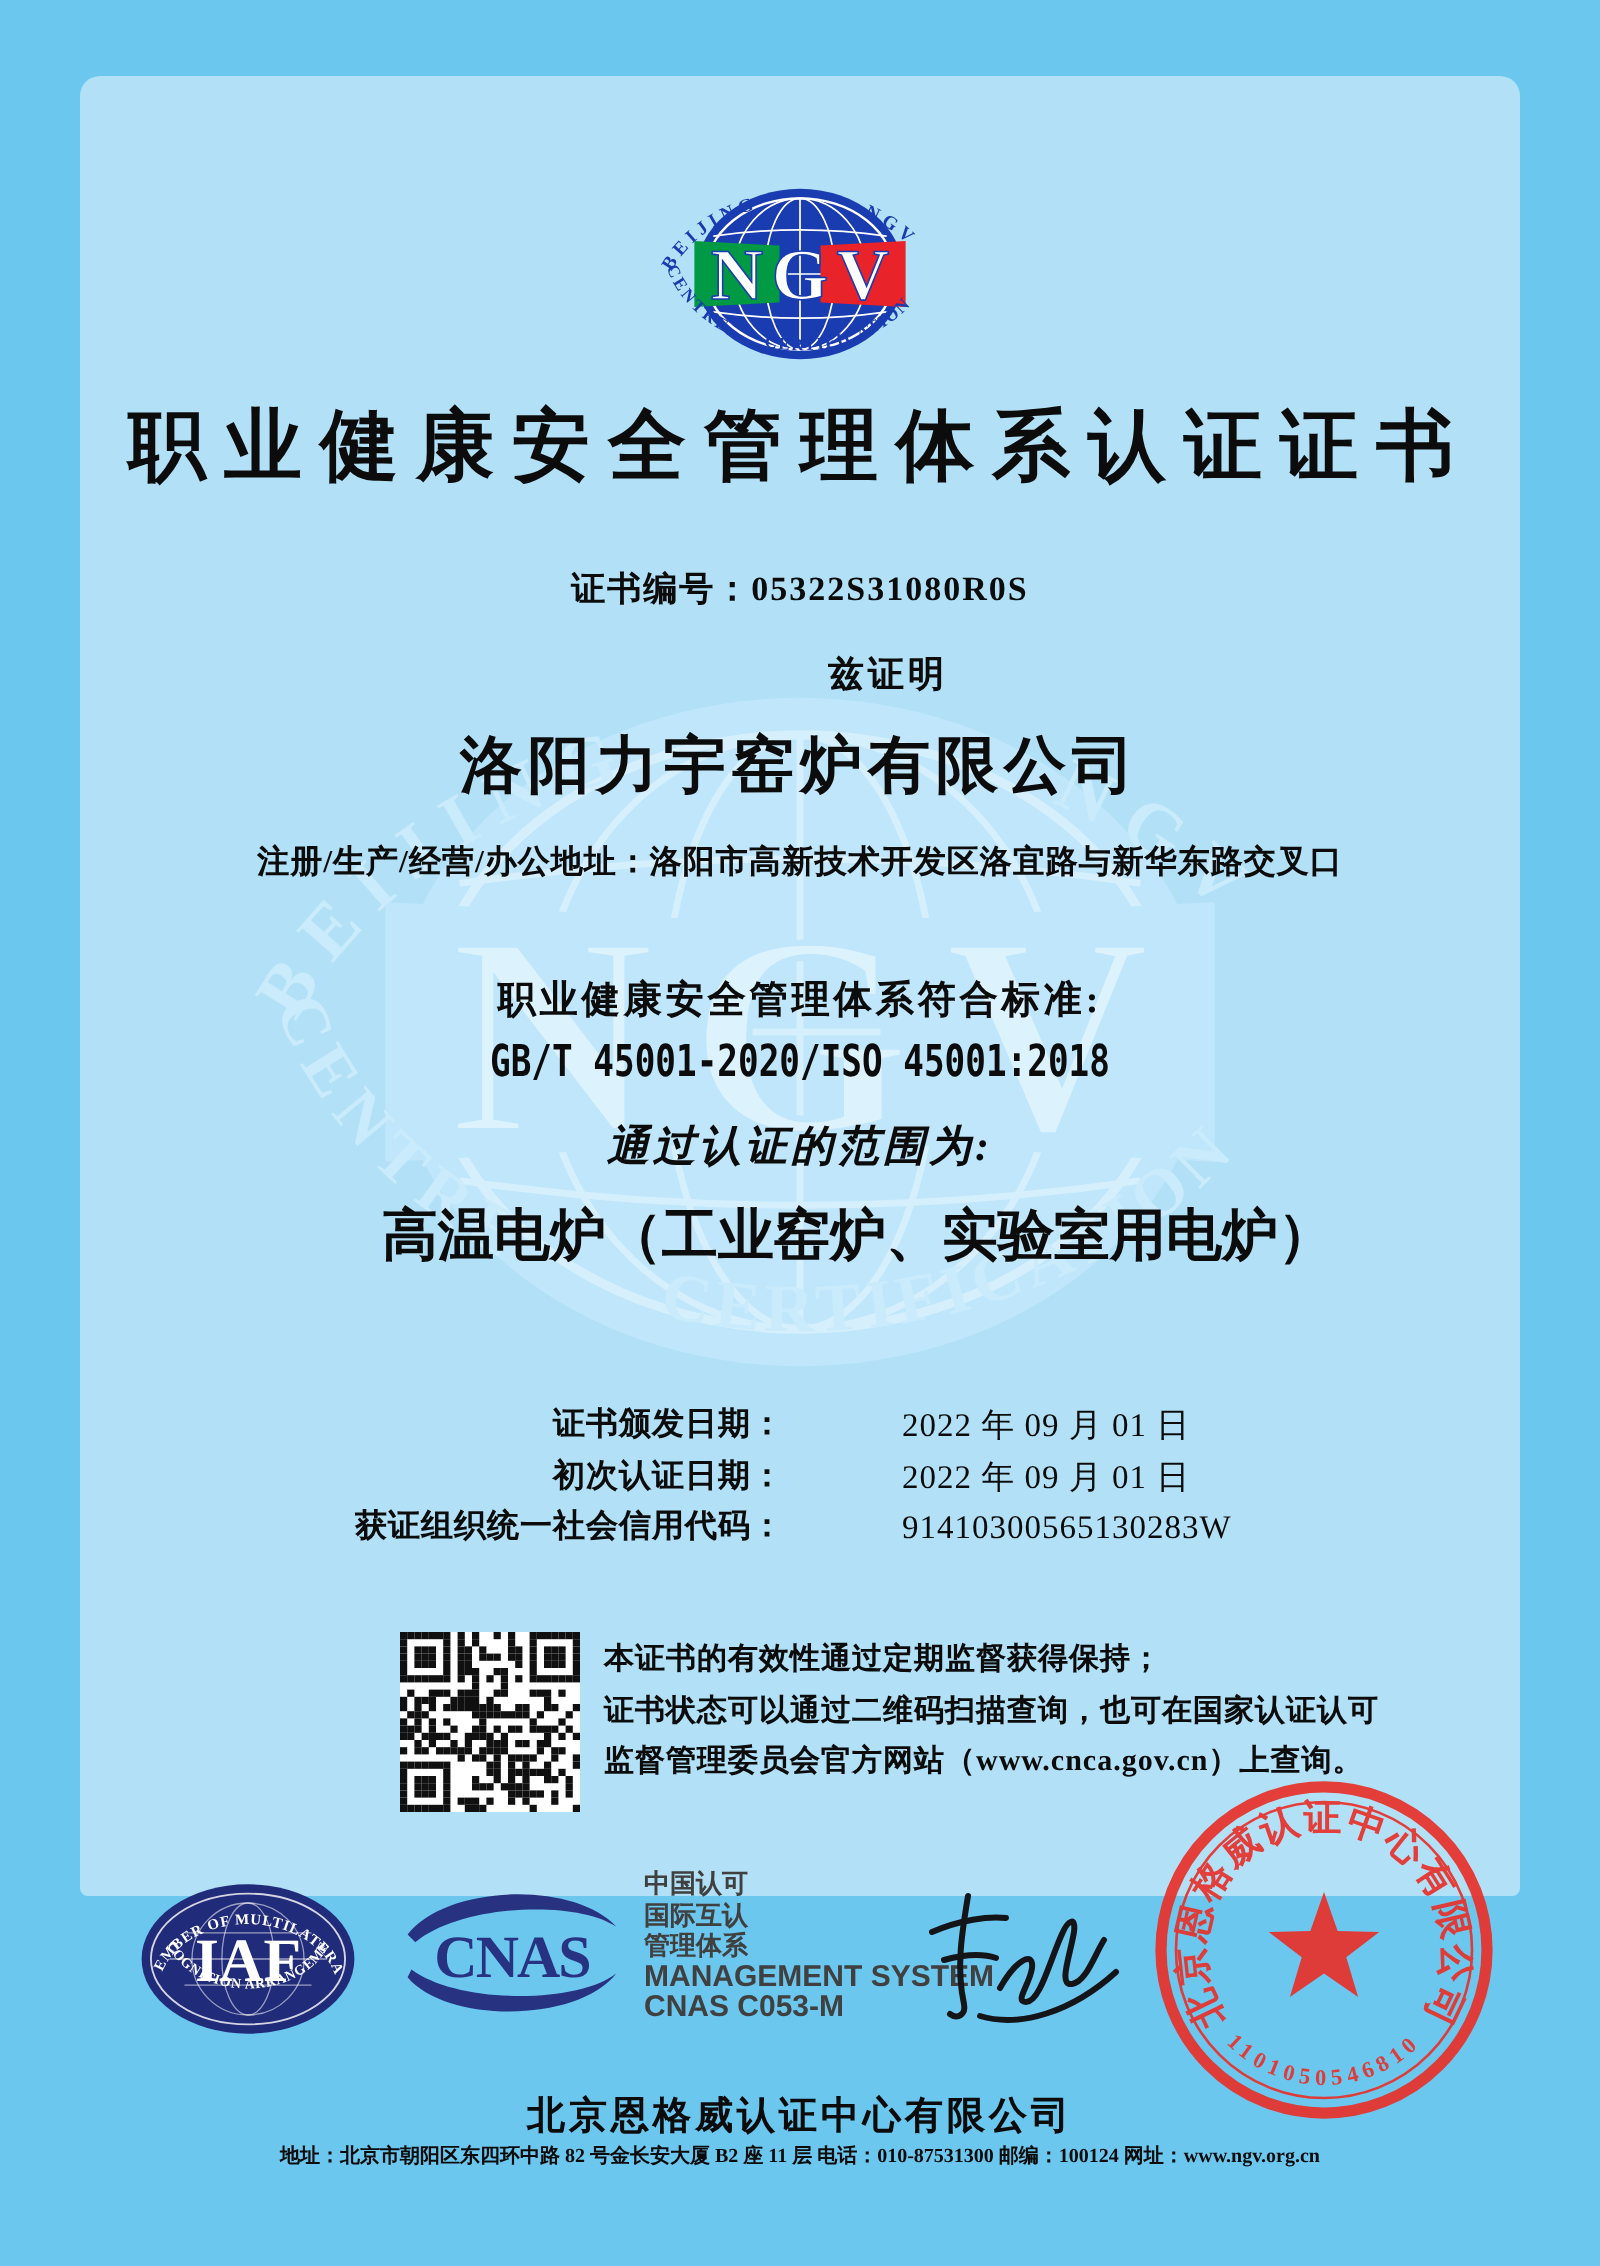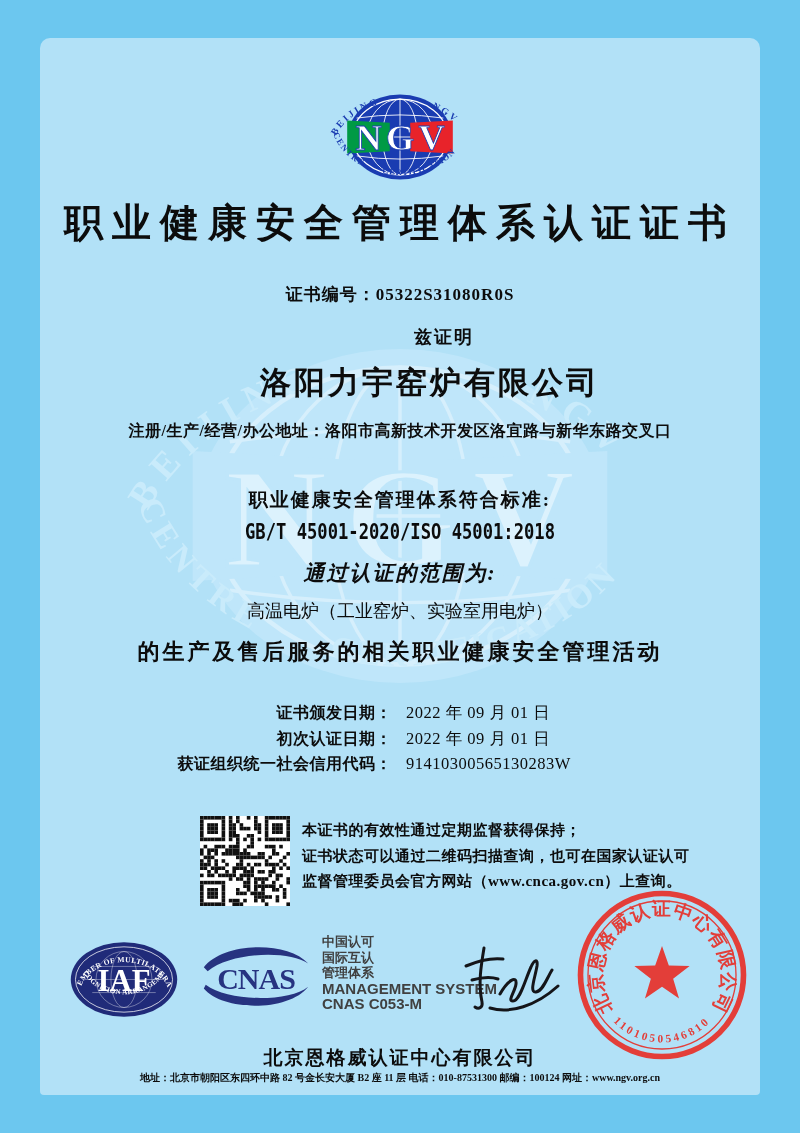--- a/index.html
+++ b/index.html
@@ -3,41 +3,41 @@
 <meta charset="utf-8">
 <style>
   html,body{margin:0;padding:0;}
   body{
     width:800px;height:1133px;position:relative;overflow:hidden;
     background:#6cc7ef;
     font-family:"Liberation Serif","DejaVu Serif",serif;
     color:#0c0c0c;
   }
   .page{
-    position:absolute;left:40px;top:38px;width:720px;height:1057px;
+    position:absolute;left:40px;top:38px;width:720px;height:910px;
     background:#b2e1f7;border-radius:10px 10px 4px 4px;
   }
   .abs{position:absolute;}
   .ctr{left:0;width:720px;text-align:center;}
   .wm{pointer-events:none;}
 
   .title{font-size:39px;font-weight:bold;letter-spacing:9px;white-space:nowrap;}
   .certno{font-size:17px;font-weight:bold;letter-spacing:1px;}
   .certify{font-size:18px;font-weight:bold;letter-spacing:2px;margin-left:44px;}
-  .company{font-size:31px;font-weight:bold;letter-spacing:3px;padding-left:30px;}
+  .company{font-size:31px;font-weight:bold;letter-spacing:3px;}
   .addr{font-size:16px;font-weight:bold;letter-spacing:0.5px;white-space:nowrap;}
   .stdhead{font-size:19px;font-weight:bold;letter-spacing:2px;}
   .stdcode{font-size:22px;font-weight:bold;font-family:"DejaVu Sans Mono",monospace;
            transform:scaleX(.78);transform-origin:center;white-space:nowrap;}
   .scopeintro{font-size:21px;font-weight:bold;letter-spacing:2px;font-style:italic;}
-  .scope1{font-size:18px;font-weight:normal;letter-spacing:0px;}
+  .scope1{font-size:28px;font-weight:bold;letter-spacing:0px;padding-left:29px;}
   .scope2{font-size:22px;font-weight:bold;letter-spacing:3px;}
 
   .dates{left:0;top:662px;width:720px;}
-  .drow{display:flex;line-height:25.5px;}
+  .drow{display:flex;line-height:25.5px;gap:45px;}
   .dlabel{width:352px;text-align:right;font-size:16px;font-weight:bold;letter-spacing:0.5px;}
   .dvalue{margin-left:14px;font-size:16.5px;letter-spacing:0.5px;}
 
   .qrnote{left:262px;top:780px;line-height:25.5px;font-size:15px;font-weight:bold;letter-spacing:0.5px;white-space:nowrap;}
 
   .cnaslines{left:282px;top:896px;color:#404040;font-weight:bold;line-height:15.5px;}
   .cnaslines .cjk{font-size:13px;font-family:"Liberation Sans","DejaVu Sans",sans-serif;}
   .cnaslines .lat{font-size:15px;font-family:"Liberation Sans","DejaVu Sans",sans-serif;white-space:nowrap;}
 
   .footco{top:1007px;font-size:19px;font-weight:bold;letter-spacing:2px;}
@@ -105,21 +105,20 @@
   <div class="abs ctr certify" style="top:287px">兹证明</div>
 
   <div class="abs ctr company" style="top:324px">洛阳力宇窑炉有限公司</div>
 
   <div class="abs ctr addr" style="top:383px">注册/生产/经营/办公地址：洛阳市高新技术开发区洛宜路与新华东路交叉口</div>
 
   <div class="abs ctr stdhead" style="top:449px">职业健康安全管理体系符合标准:</div>
   <div class="abs ctr stdcode" style="top:481px">GB/T 45001-2020/ISO 45001:2018</div>
   <div class="abs ctr scopeintro" style="top:521px">通过认证的范围为:</div>
   <div class="abs ctr scope1" style="top:561px">高温电炉（工业窑炉、实验室用电炉）</div>
-  <div class="abs ctr scope2" style="top:599px">的生产及售后服务的相关职业健康安全管理活动</div>
 
   <div class="abs dates">
     <div class="drow">
       <div class="dlabel">证书颁发日期：</div>
       <div class="dvalue">2022 年 09 月 01 日</div>
     </div>
     <div class="drow">
       <div class="dlabel">初次认证日期：</div>
       <div class="dvalue">2022 年 09 月 01 日</div>
     </div>

